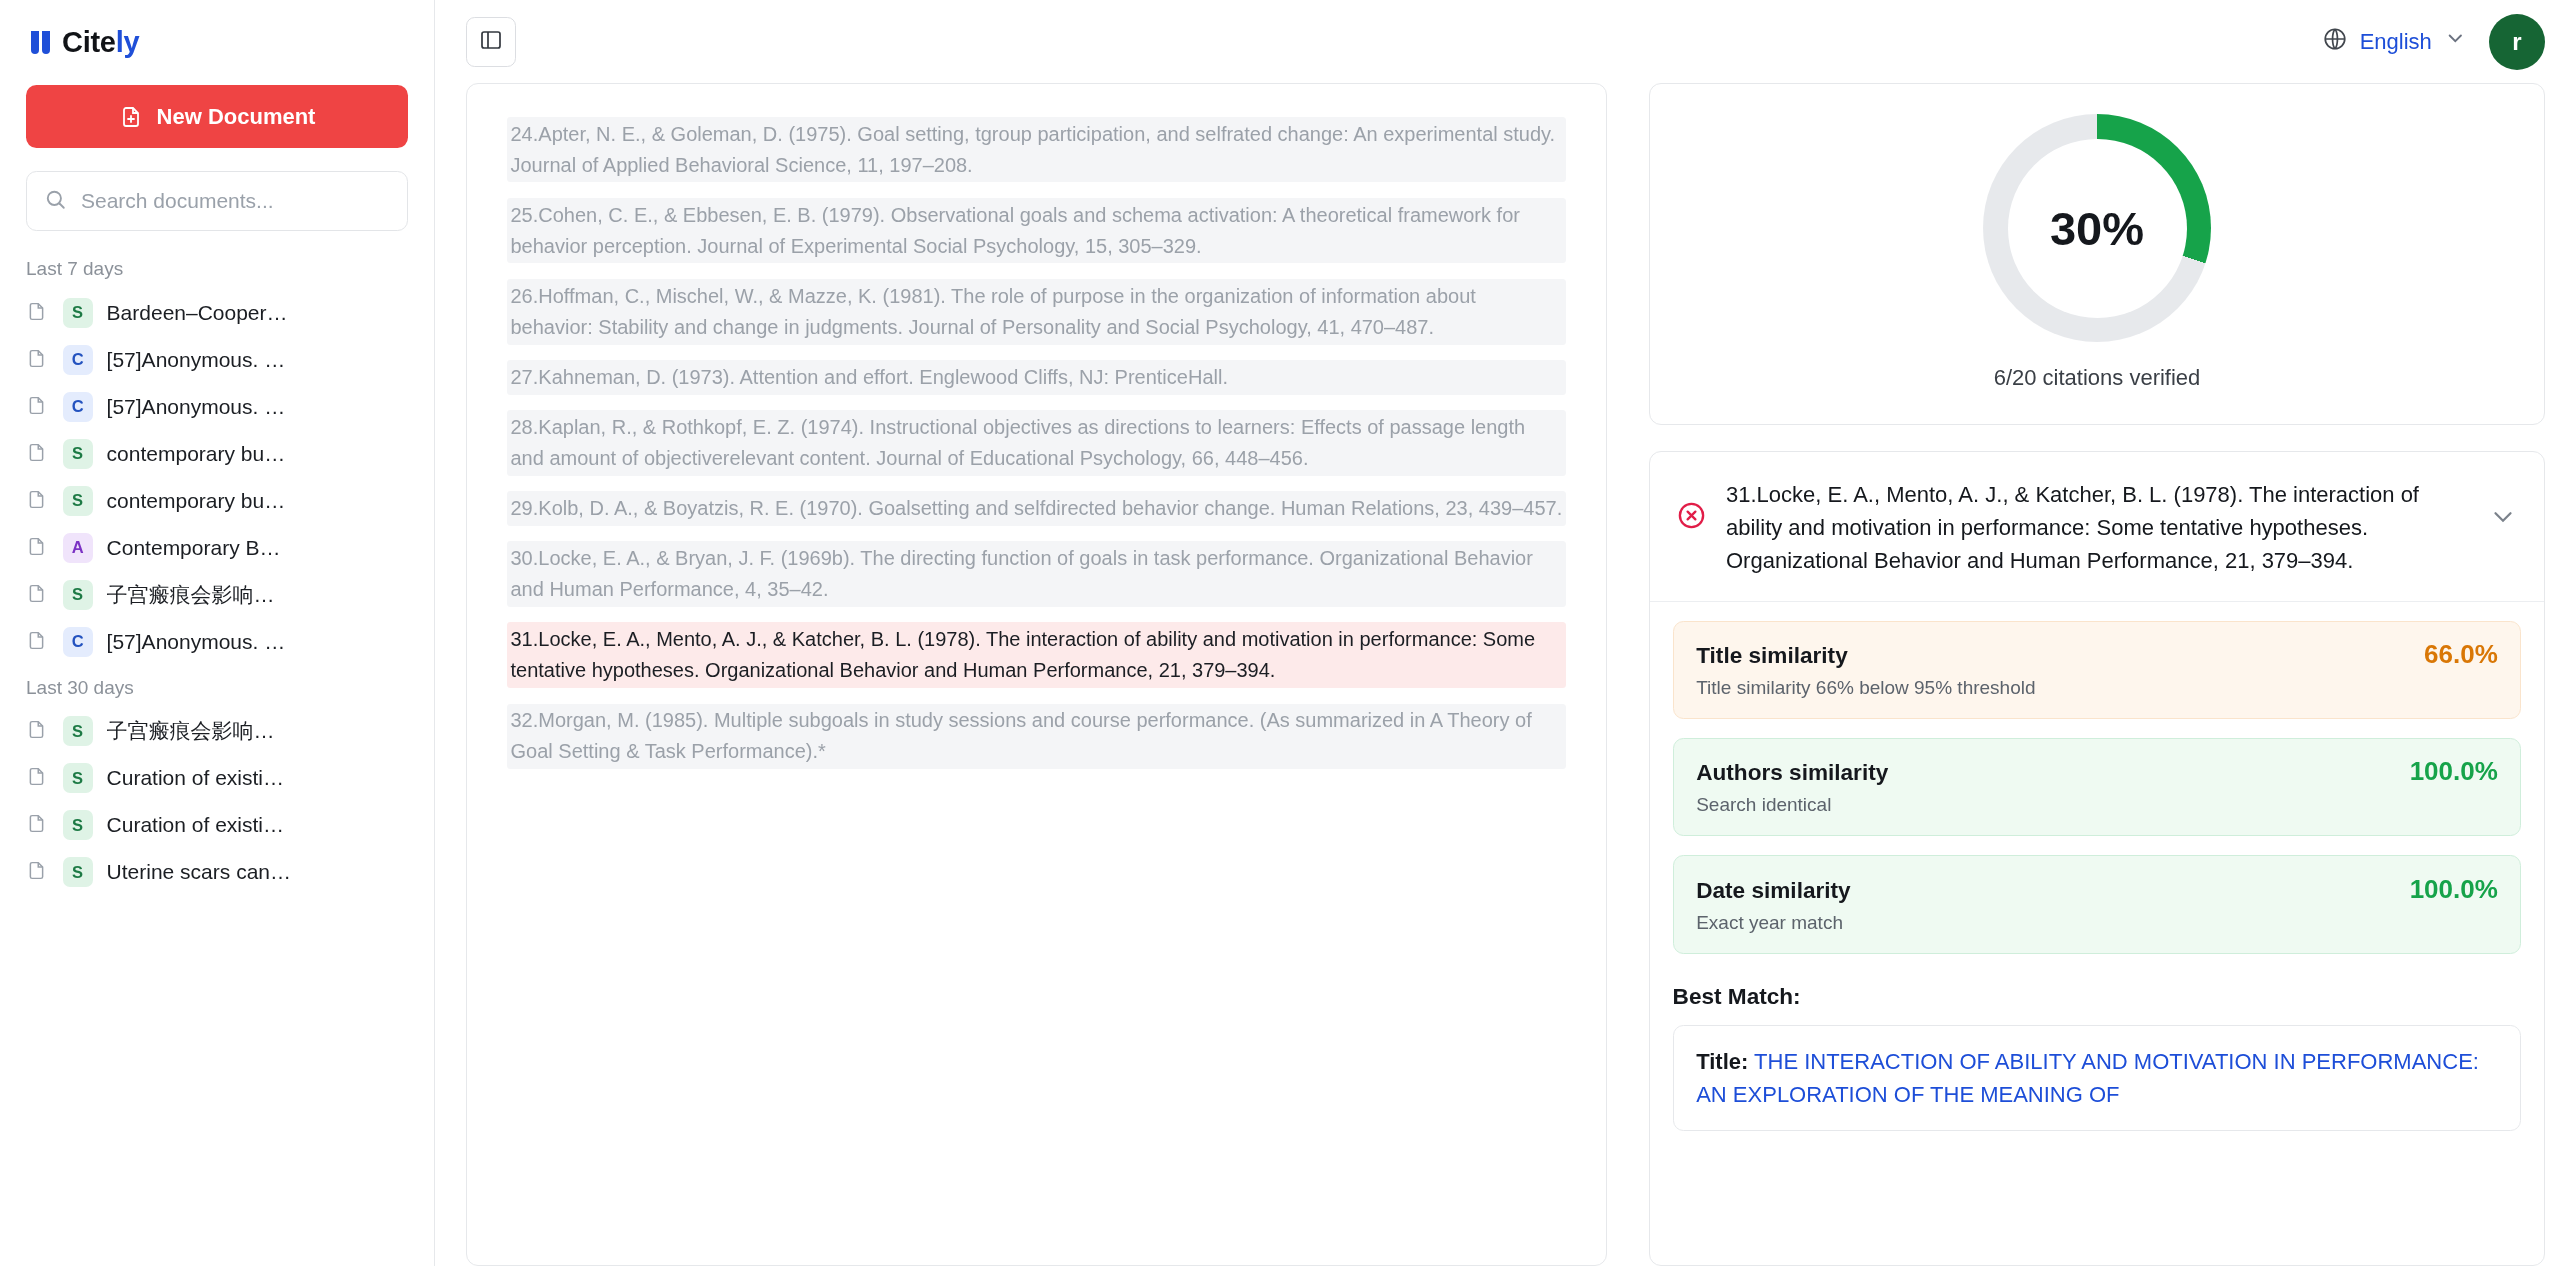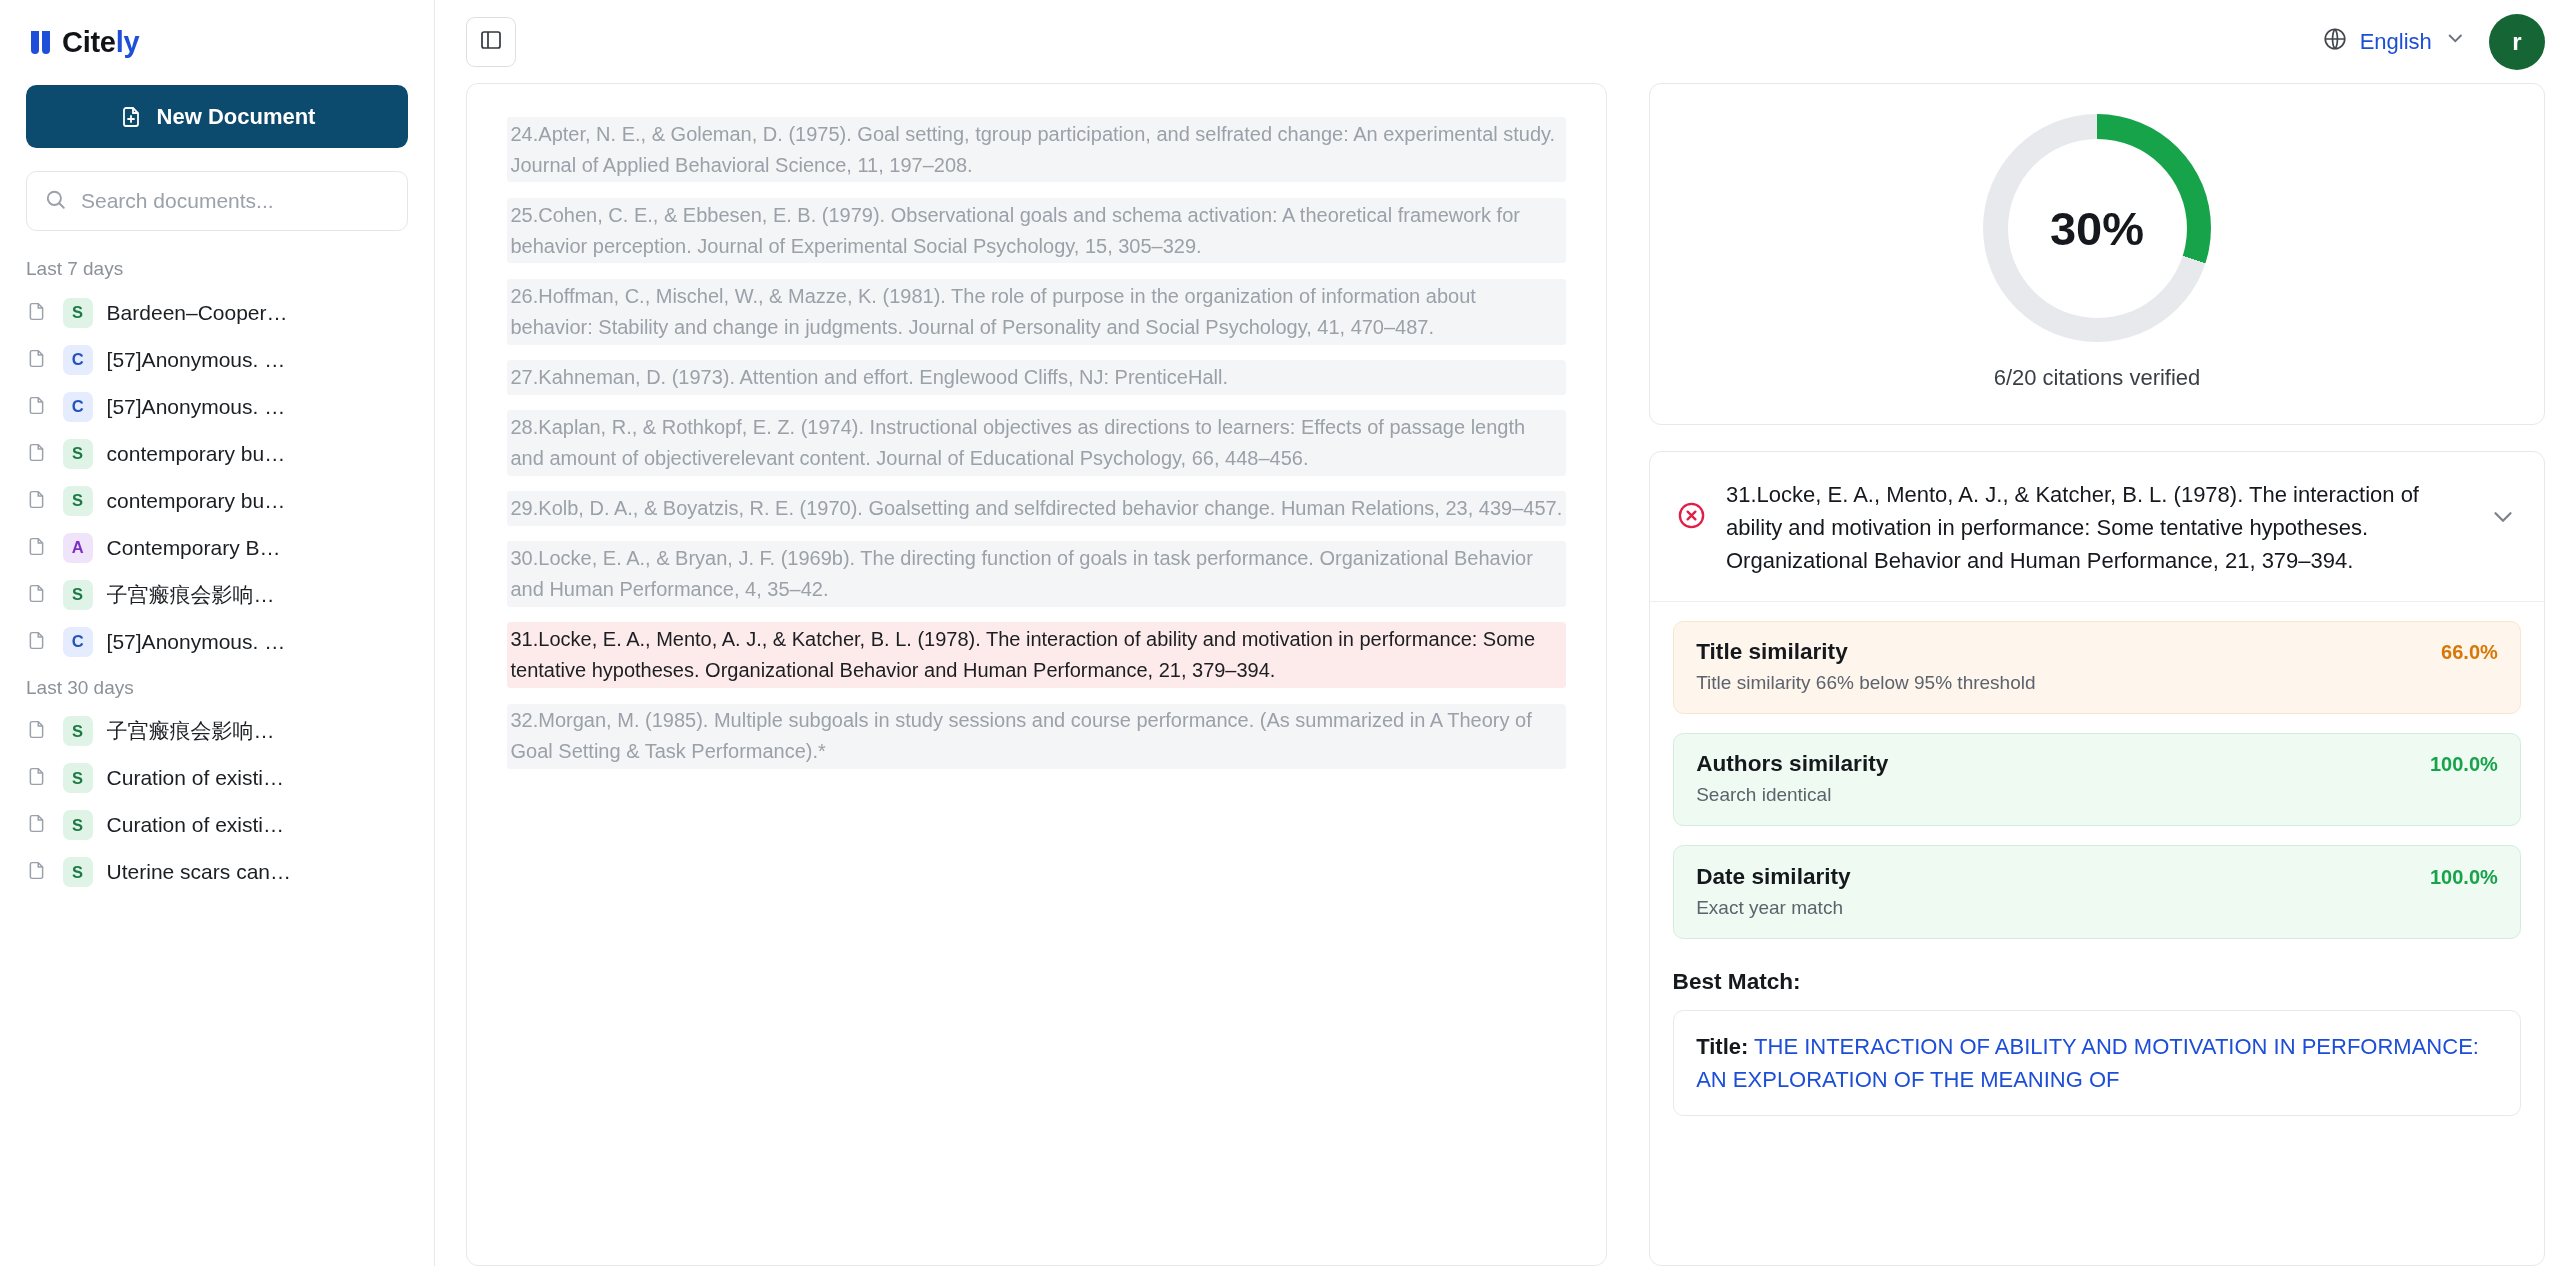--- a/index.html
+++ b/index.html
@@ -31,21 +31,21 @@
   .brand-mark .bar {
     width: 7.8px; height: 22.6px; background: #1f4fd8;
     border-radius: 0 0 4.3px 4.3px;
   }
   .brand-name { font-size: 29px; font-weight: 700; color: #111317; letter-spacing: -0.3px; }
   .brand-name .accent { color: #1f4fd8; }
 
   .new-doc {
     margin: 3.5px 26px 0 26px;
     height: 63px;
-    background: #0c4a6e;
+    background: #ef4444;
     color: #fff;
     border: none;
     border-radius: 10.4px;
     font-size: 22px;
     font-weight: 600;
     display: flex; align-items: center; justify-content: center; gap: 14px;
     cursor: pointer;
     font-family: "Liberation Sans", sans-serif;
   }
   .new-doc svg { display: block; }
@@ -230,21 +230,21 @@
 
   .metric {
     margin: 19px 22.6px 0 22.6px;
     border-radius: 10.4px;
     padding: 17.4px 22.6px 19px 22.6px;
   }
   .metric.warn { background: #fef6ed; border: 0.9px solid #fae4cc; }
   .metric.ok { background: #effaf2; border: 0.9px solid #cfeedb; }
   .metric-row { display: flex; align-items: baseline; }
   .metric-title { font-size: 22.6px; font-weight: 700; color: #15181d; }
-  .metric-value { margin-left: auto; font-size: 20px; font-weight: 700; }
+  .metric-value { margin-left: auto; font-size: 26px; font-weight: 700; }
   .metric-value.warn { color: #d97706; }
   .metric-value.ok { color: #16a34a; }
   .metric-sub { margin-top: 7px; font-size: 19px; color: #5c636c; }
 
   .best-match-label {
     margin: 30px 22.6px 0 22.6px;
     font-size: 22.6px; font-weight: 700; color: #15181d;
   }
   .best-match-box {
     margin: 15.7px 22.6px 0 22.6px;

